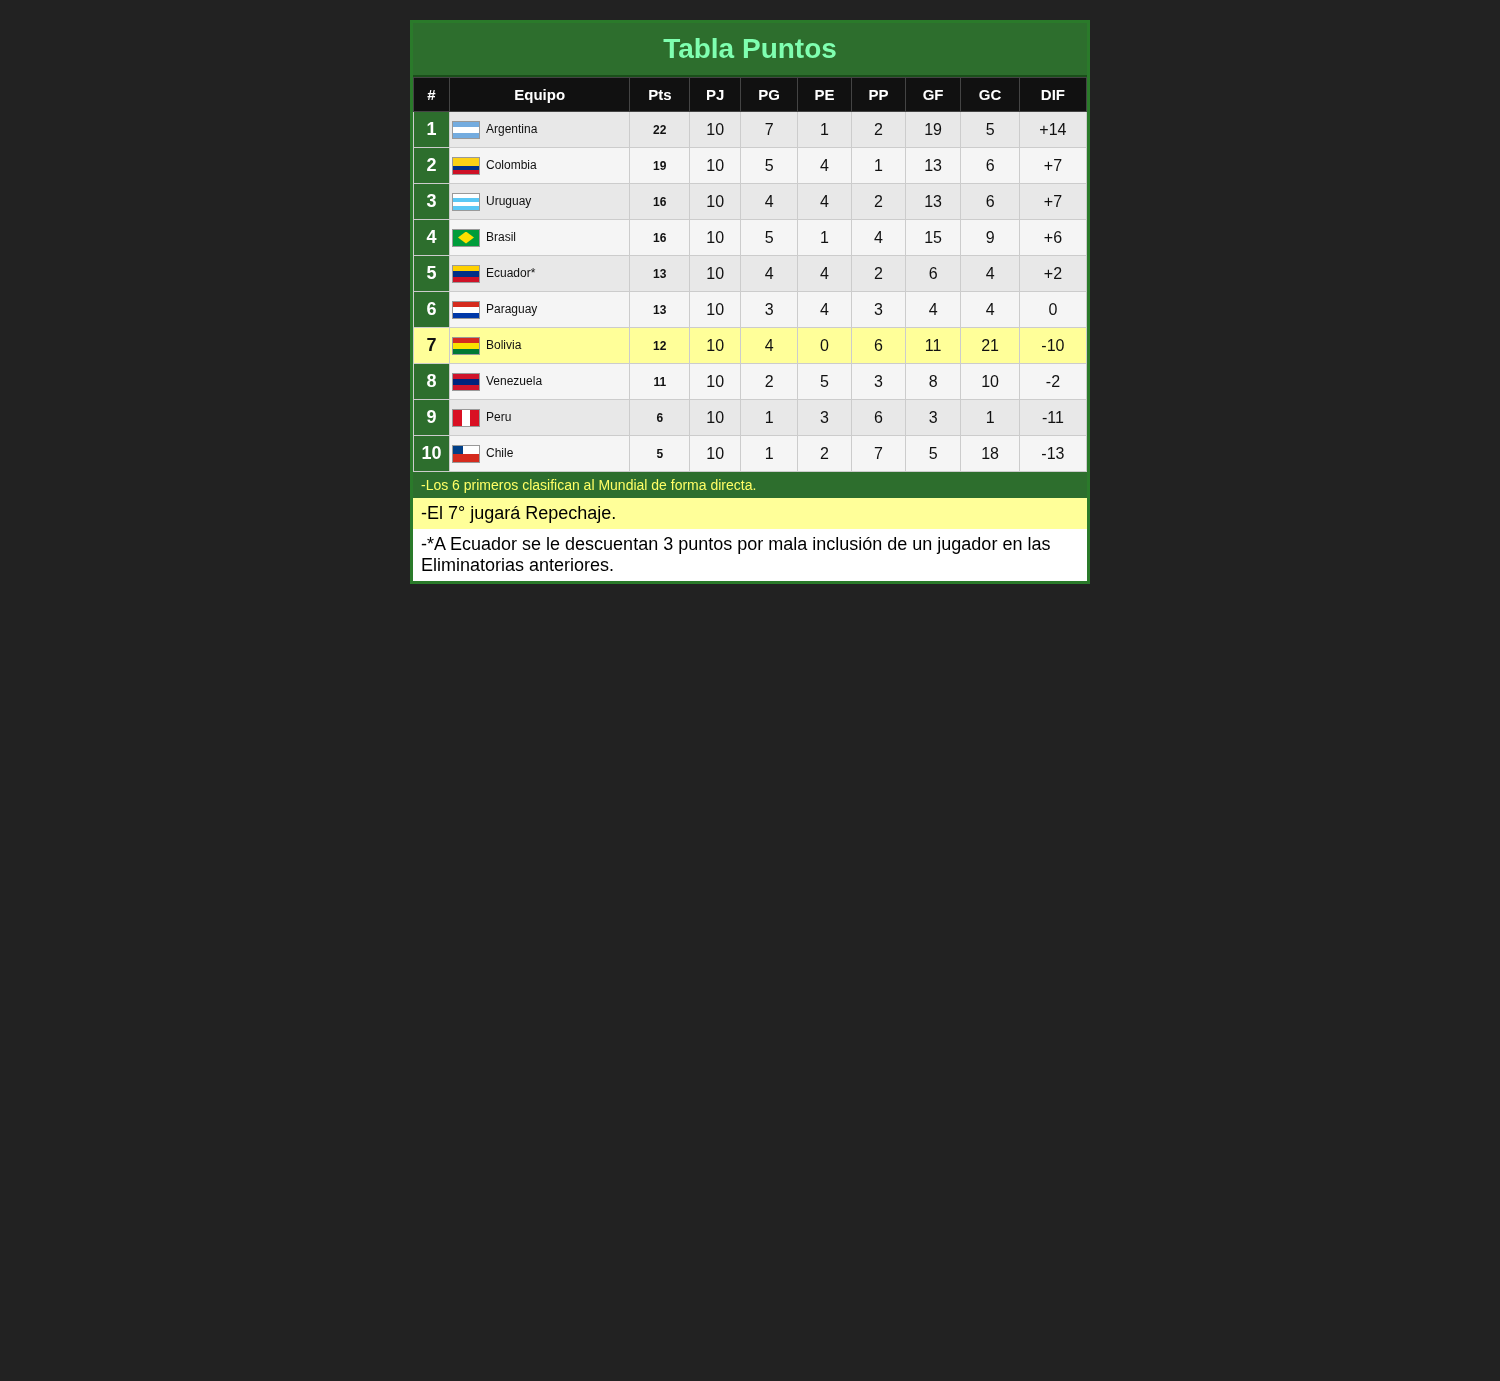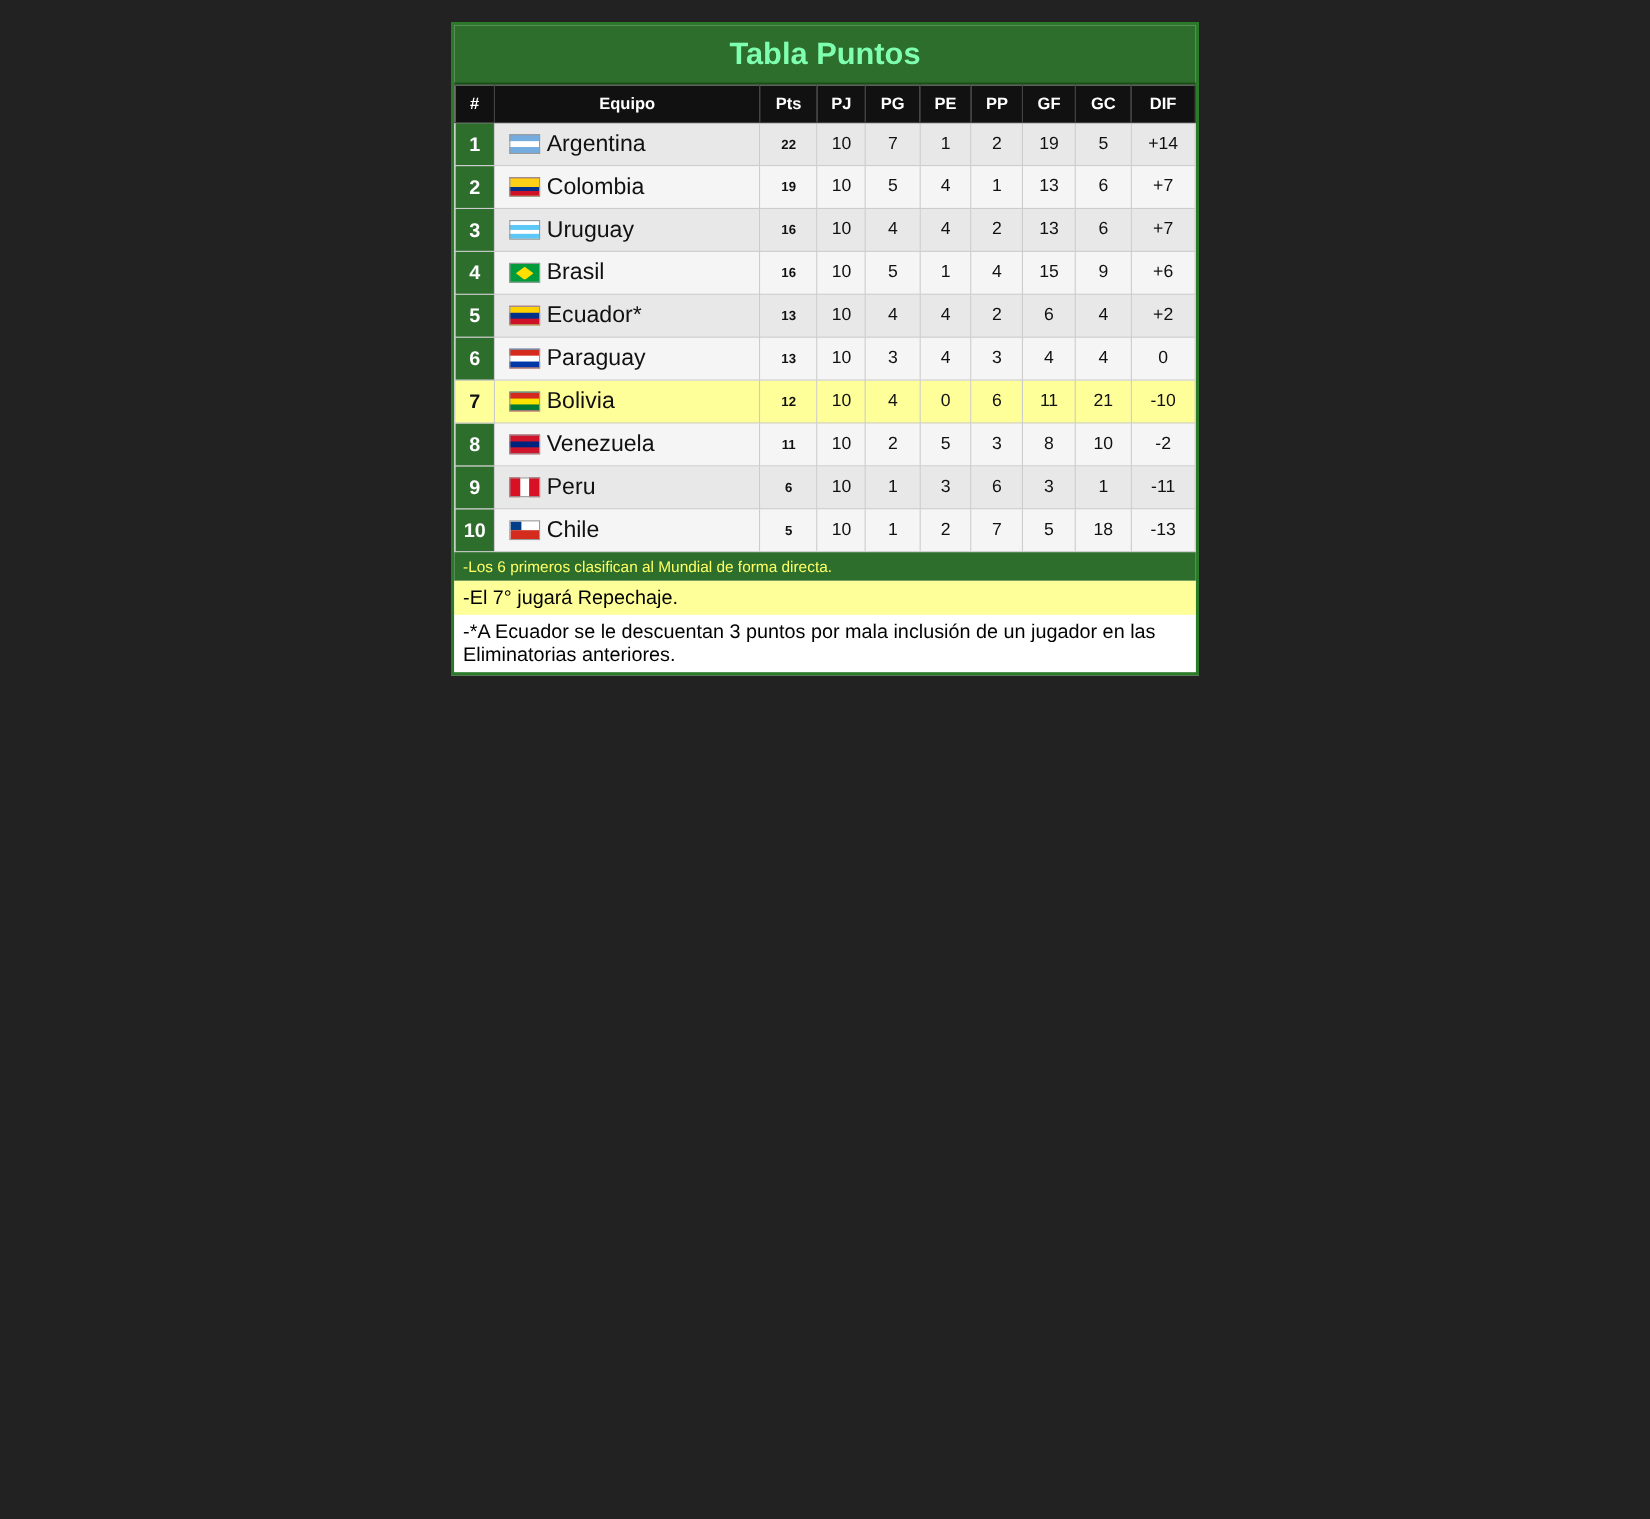--- a/index.html
+++ b/index.html
@@ -67,22 +67,22 @@
       font-weight: bold;
       font-size: 18px;
       width: 36px;
     }
     tbody tr.highlight-yellow td.rank-cell {
       background: #ffff99;
       color: #111;
     }
     tbody tr td.team-cell {
       text-align: left;
-      padding-left: 13px;
-      font-size: 21px;
+      padding-left: 2px;
+      font-size: 12px;
       font-weight: normal;
     }
     tbody tr td.pts-cell {
       font-weight: bold;
       font-size: 12px;
     }
     .flag {
       display: inline-block;
       width: 28px;
       height: 18px;

